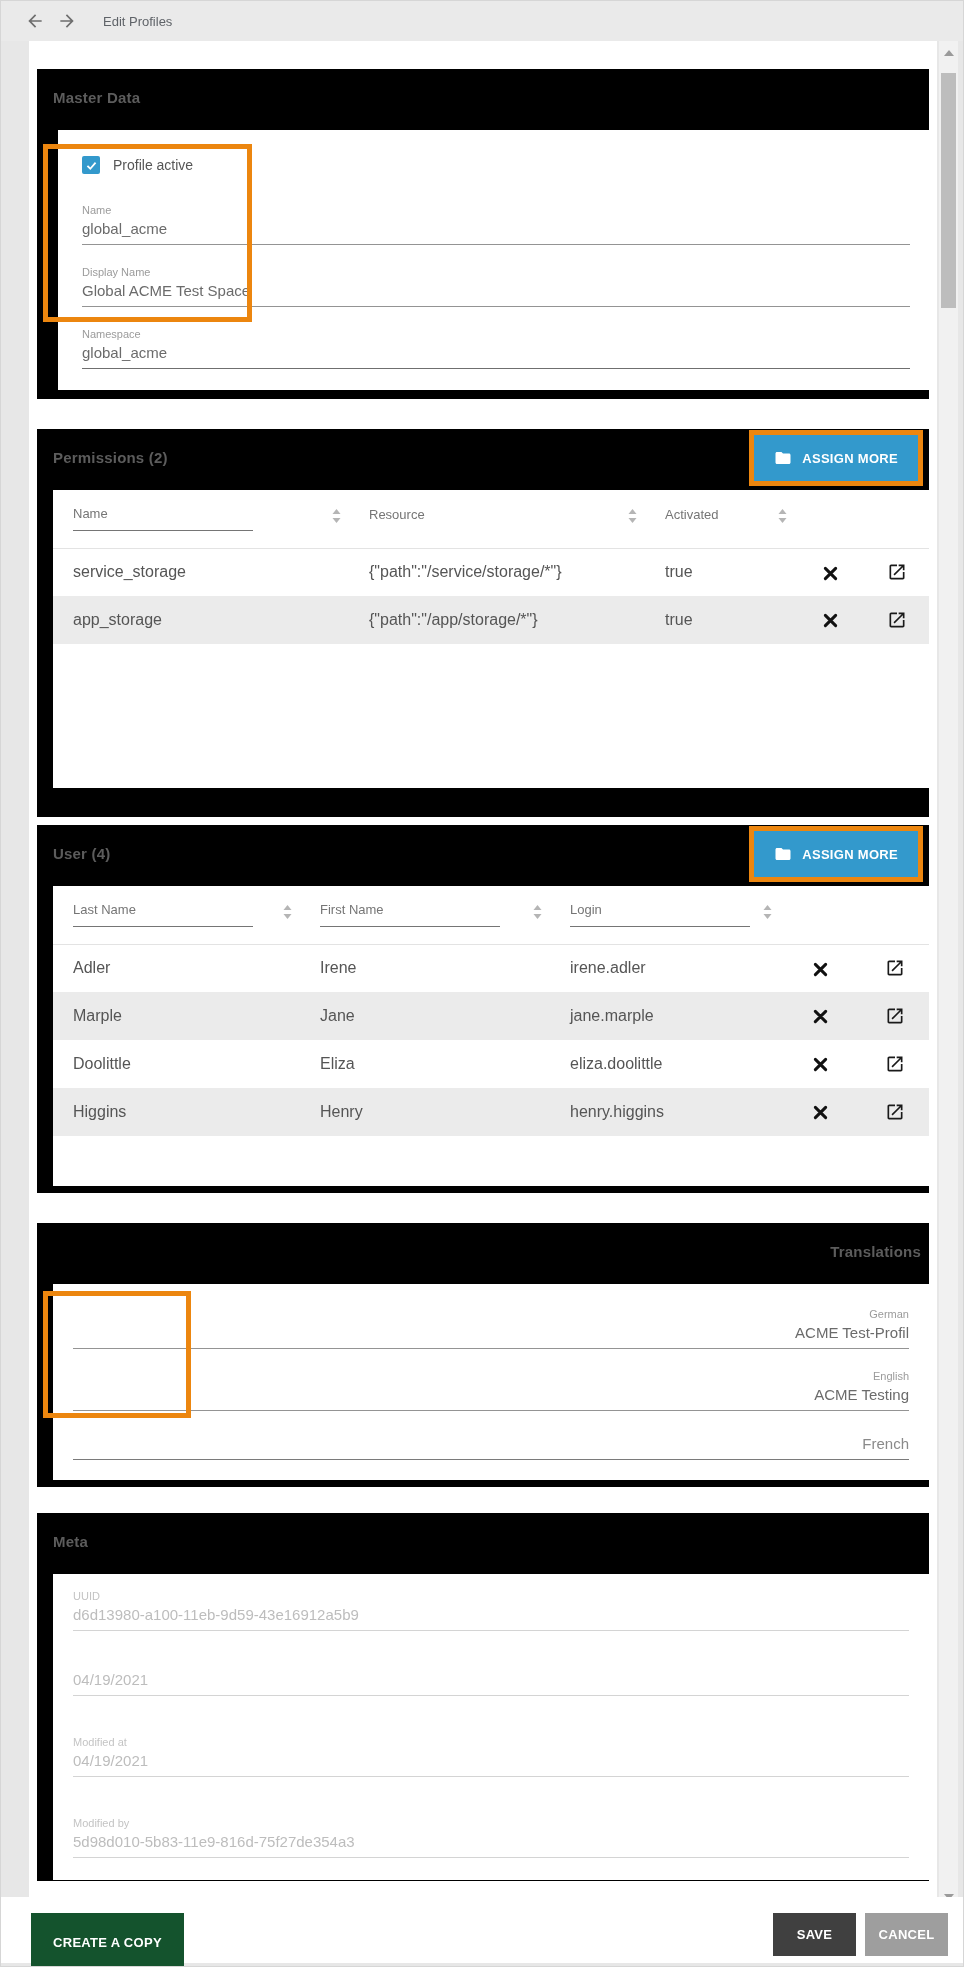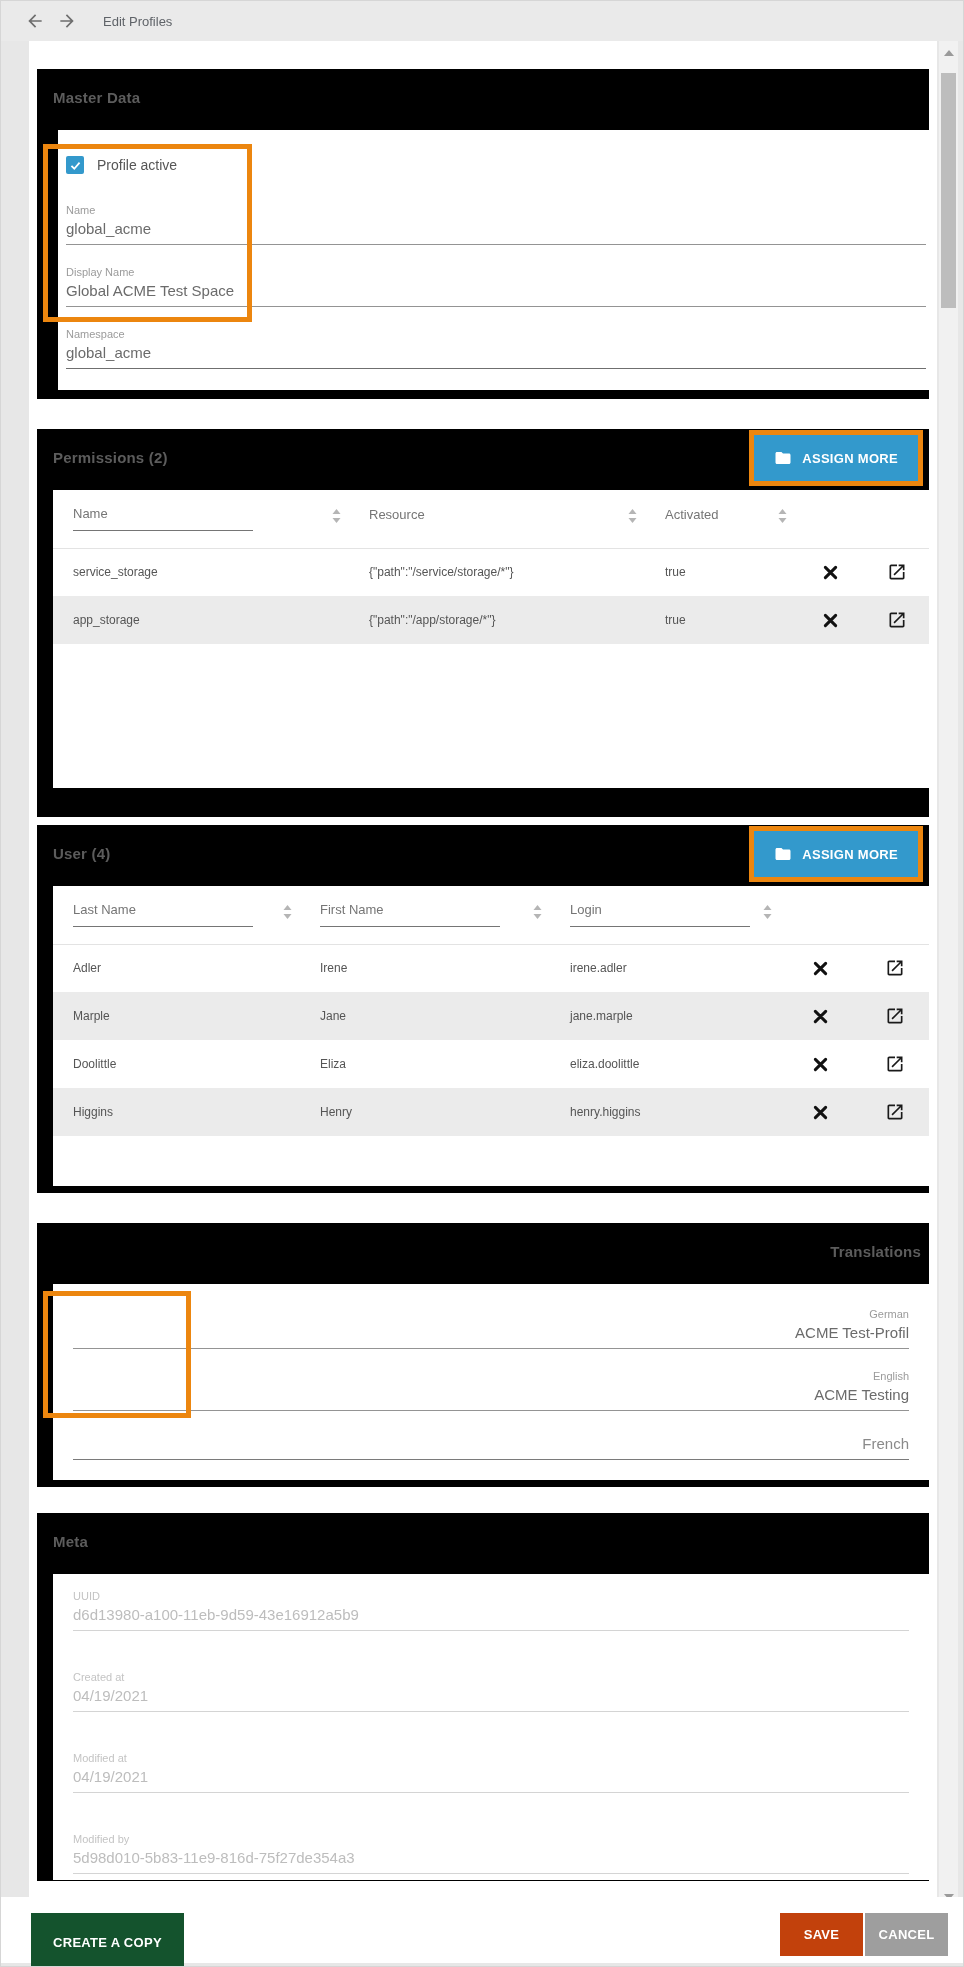--- a/index.html
+++ b/index.html
@@ -37,21 +37,21 @@
   .card {
     background:#fff; margin:24px 8px 0 8px; width:876px; overflow:hidden;
   }
 
   
   #sec-master { top:28px;  height:330px; }
   #sec-perm   { top:388px; height:388px; }
   #sec-user   { top:784px; height:368px; }
   #sec-trans  { top:1182px; height:264px;text-align:right; }
   #sec-meta   { top:1472px; height:368px; }
-  #card-master { height:260px; padding:14px 8px;margin-left:13px; }
+  #card-master { height:260px; padding:14px 24px;margin-left:13px; }
   #card-perm   { height:298px; }
   #card-user   { height:300px; }
   #card-trans  { height:196px; padding:24px 20px; }
   #card-meta   { height:306px; padding:16px 20px; }
 
   
   .field { margin-bottom:21px; }
   .field:last-child { margin-bottom:0; }
   .field-label { font-size:11px; color:#9b9b9b; margin-bottom:4px; }
   .field-value {
@@ -86,21 +86,21 @@
     padding:14px 20px;
   }
 
   
   table.dtable { width:100%; border-collapse:collapse; table-layout:fixed; }
   .dtable thead th { height:58px; vertical-align:middle; text-align:left; padding-left:20px; border-bottom:1px solid #e3e3e3; font-weight:normal; }
   .th-inner { display:flex; align-items:flex-end; justify-content:space-between; padding-right:8px; }
   .col-label { font-size:13px; color:#757575; }
   .col-filter { display:inline-block; width:180px; border-bottom:1px solid #757575; padding-bottom:9px; cursor:text; }
   .sort-icon { margin-bottom:8px; cursor:pointer; flex:none; }
-  .dtable tbody td { height:48px; padding-left:20px; font-size:12px; color:#555;margin-left:24px; }
+  .dtable tbody td { height:48px; padding-left:20px; font-size:16px; color:#555;margin-left:24px; }
   .dtable tbody tr:nth-child(even) { background:#ebebeb; }
   .icon-cell { text-align:center; padding:0 !important; }
   .row-ic { vertical-align:middle; cursor:pointer; }
 
   
   .highlight {
     position:absolute; border:5px solid #ec860f; pointer-events:none; z-index:6;
   }
   #hl-master { left:42px; top:143px; width:209px; height:178px; }
   #hl-trans  { left:42px; top:1290px; width:148px; height:127px; }
@@ -113,21 +113,21 @@
   .sb-thumb { position:absolute; left:2px; top:32px; width:15px; height:235px; background:#bdbdbd; cursor:grab; }
 
   
   .footer { position:absolute; left:0; top:1896px; width:964px; height:66px; background:#fff; }
   .btn {
     position:absolute; top:16px; border:none; color:#fff; cursor:pointer;
     font-family:"Liberation Sans",sans-serif; font-size:13px; font-weight:bold;
     letter-spacing:.3px; padding:14px 12px; min-width:83px; text-align:center;
   }
   .btn-copy { left:30px; background:#14532d; padding:22px 22px; }
-  .btn-save { right:102px; background:#c2410c; }
+  .btn-save { right:109px; background:#404040; }
   .btn-cancel { right:17px; background:#9e9e9e; }
 </style>
 </head>
 <body>
 
 <div class="topbar">
   <svg class="nav-ic nav-back" viewBox="0 0 24 24">
       <path fill="#6e6e6e" d="M20 11H7.8l5.6-5.6L12 4l-8 8 8 8 1.4-1.4L7.8 13H20v-2z"></path>
     </svg>
   <svg class="nav-ic nav-fwd" viewBox="0 0 24 24">
@@ -364,21 +364,20 @@
   </div>
 
   <div class="section" id="sec-meta">
     <div class="sec-title">Meta</div>
     <div class="card" id="card-meta">
       <div class="field meta-field">
         <div class="field-label">UUID</div>
         <div class="field-value">d6d13980-a100-11eb-9d59-43e16912a5b9</div>
       </div>
       <div class="field meta-field">
-        <div class="field-label">Created at</div>
         <div class="field-value">04/19/2021</div>
       </div>
       <div class="field meta-field">
         <div class="field-label">Modified at</div>
         <div class="field-value">04/19/2021</div>
       </div>
       <div class="field meta-field">
         <div class="field-label">Modified by</div>
         <div class="field-value">5d98d010-5b83-11e9-816d-75f27de354a3</div>
       </div>

